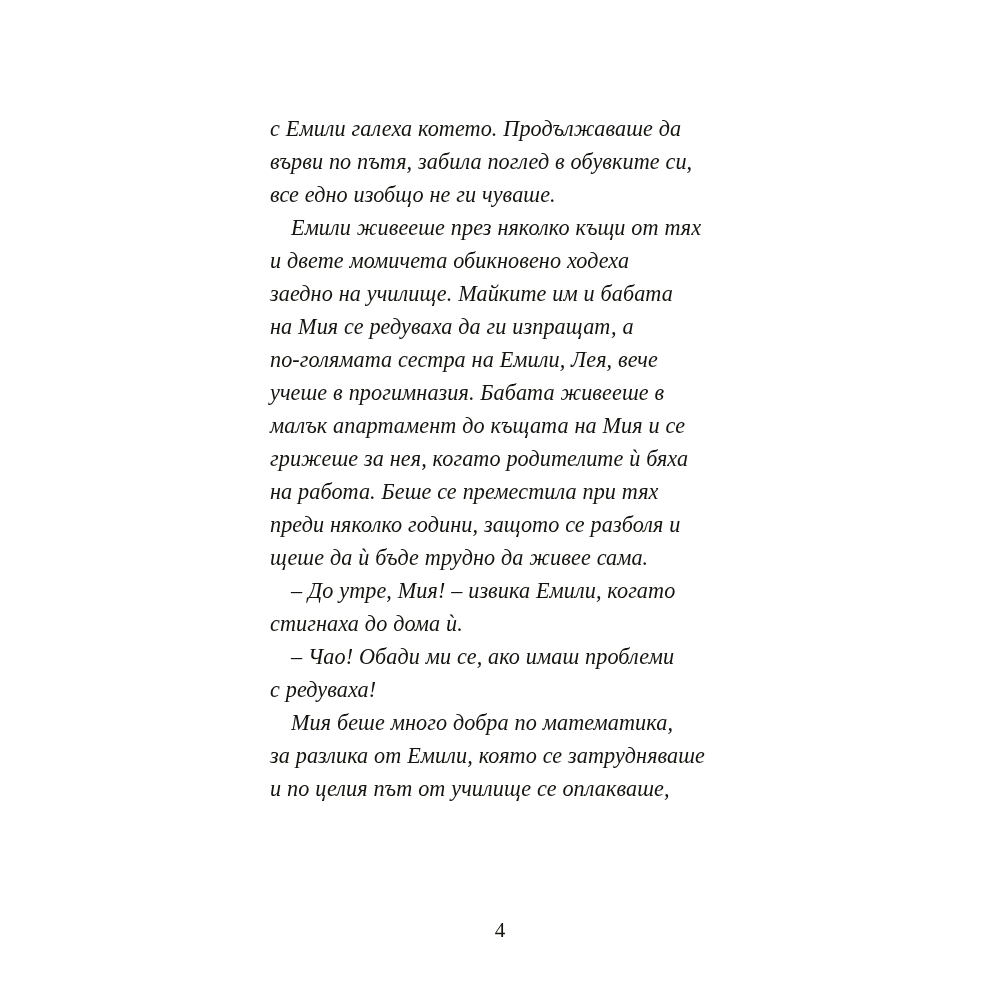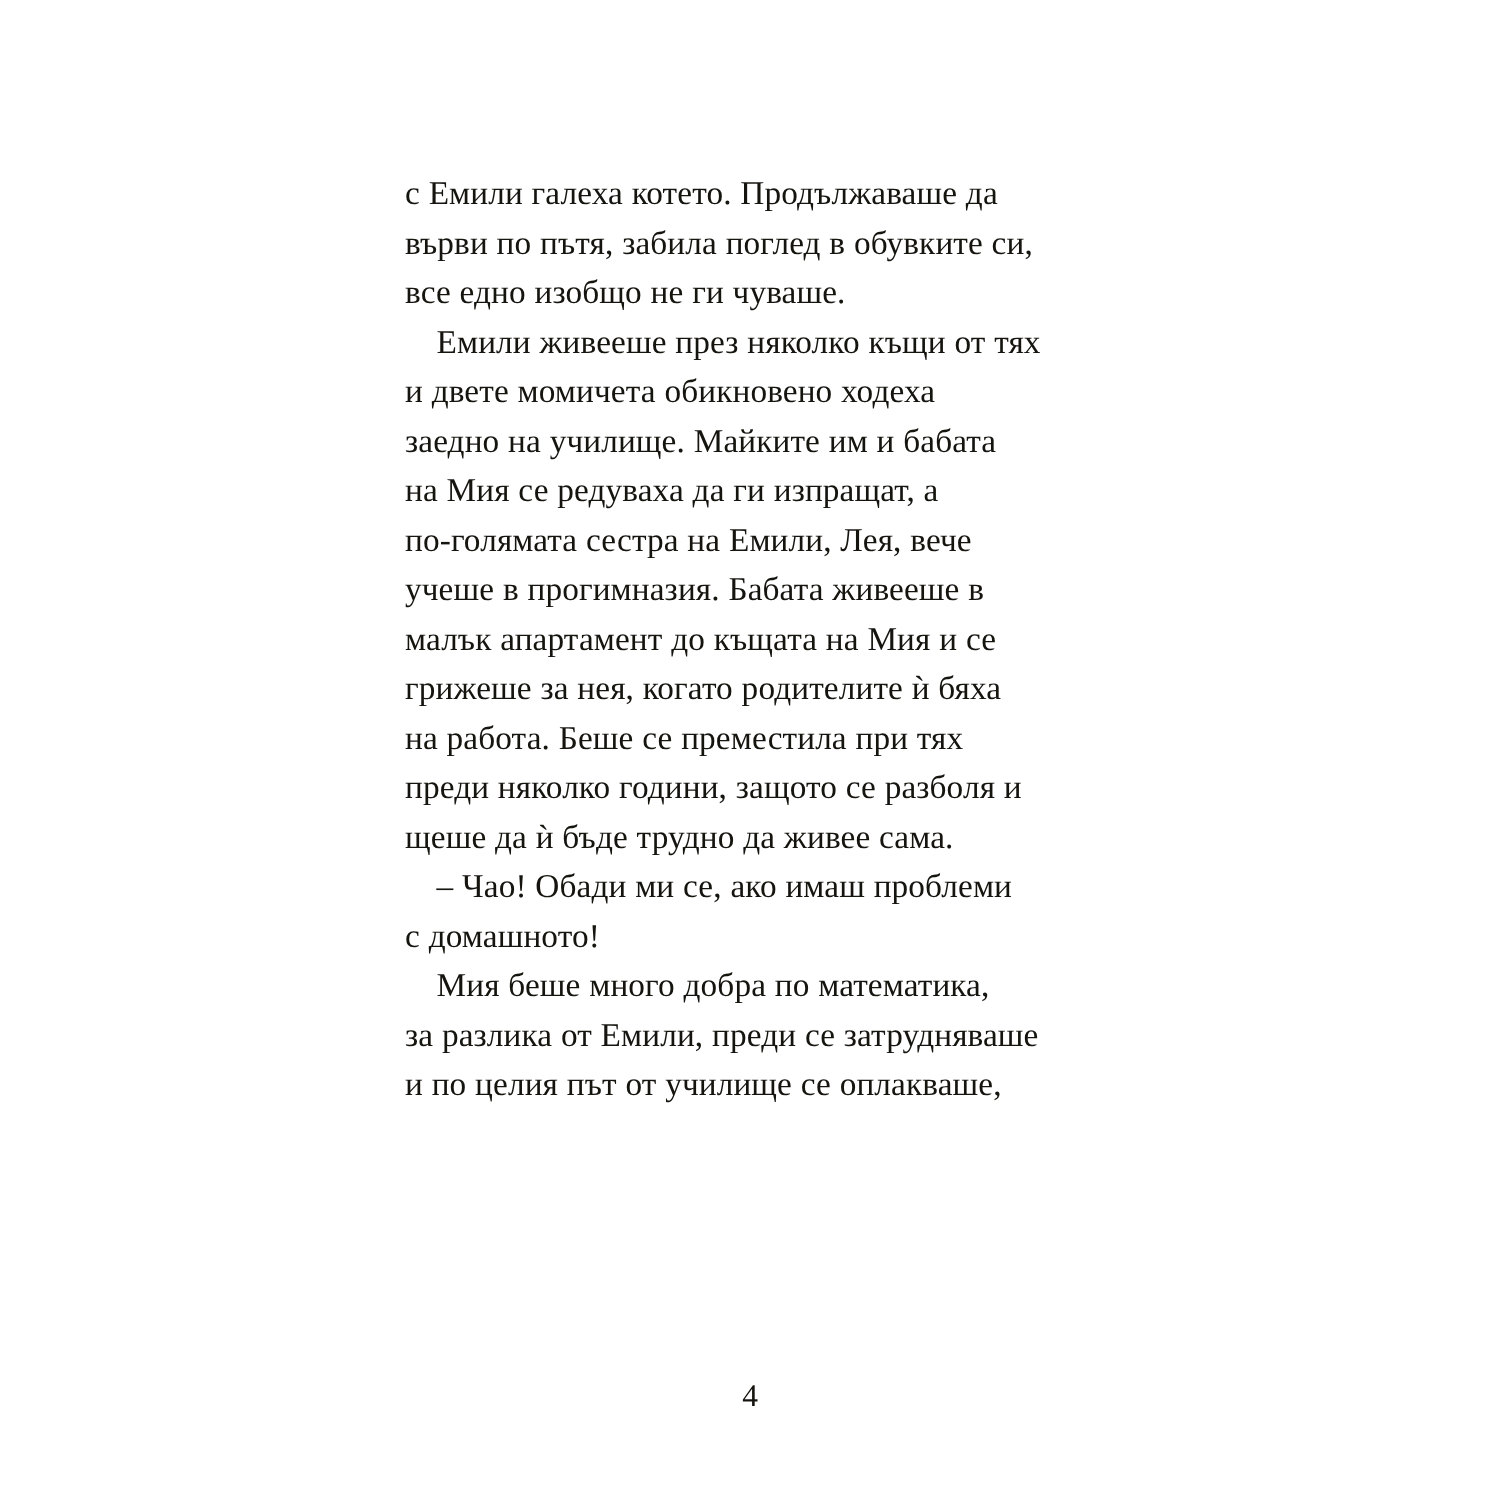--- a/index.html
+++ b/index.html
@@ -28,20 +28,21 @@
   }
   .para {
     margin: 0;
     font-size: 22.2px;
     line-height: 33px;
     color: #15140f;
     text-align: left;
     white-space: pre-wrap;
     letter-spacing: 0.08px;
     word-spacing: 0.2px;
+    font-style: italic;
   }
   .para.indent {
     text-indent: 21px;
   }
   .page-number {
     position: absolute;
     left: 0;
     top: 916px;
     width: 1000px;
     text-align: center;
@@ -63,22 +64,24 @@
 и двете момичета обикновено ходеха
 заедно на училище. Майките им и бабата
 на Мия се редуваха да ги изпращат, а
 по-голямата сестра на Емили, Лея, вече
 учеше в прогимназия. Бабата живееше в
 малък апартамент до къщата на Мия и се
 грижеше за нея, когато родителите ѝ бяха
 на работа. Беше се преместила при тях
 преди няколко години, защото се разболя и
 щеше да ѝ бъде трудно да живее сама.</p>
+    <p class="para indent">– До утре, Мия! – извика Емили, когато
+стигнаха до дома ѝ.</p>
     <p class="para indent">– Чао! Обади ми се, ако имаш проблеми
-с домашното!</p>
+с редуваха!</p>
     <p class="para indent">Мия беше много добра по математика,
-за разлика от Емили, преди се затрудняваше
+за разлика от Емили, която се затрудняваше
 и по целия път от училище се оплакваше,</p>
   </div>
 
   <div class="page-number">4</div>
 
 </div>
 
 </body></html>

